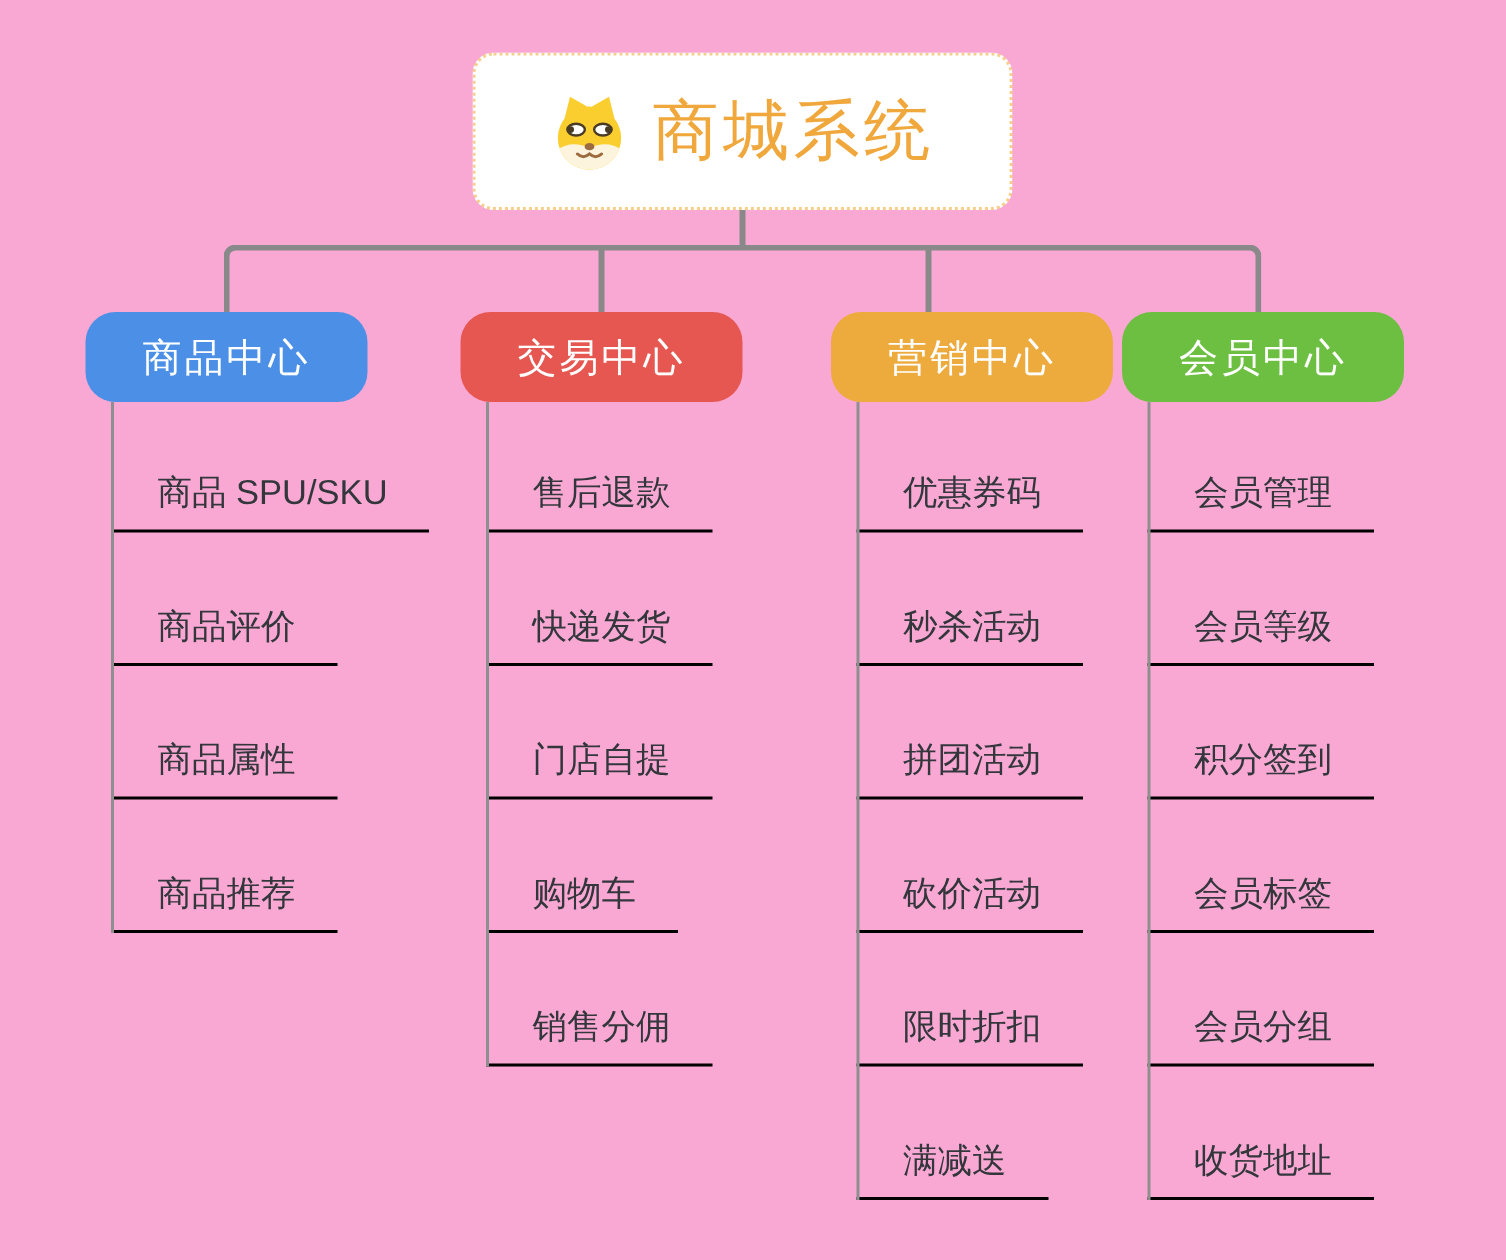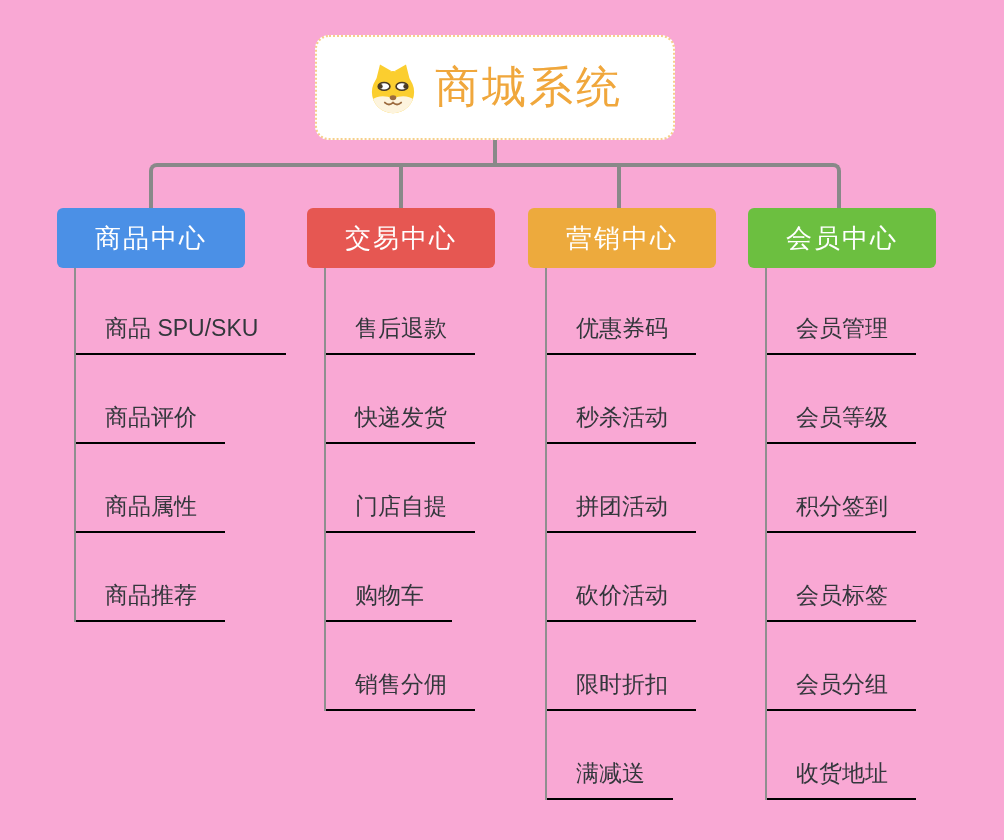--- a/index.html
+++ b/index.html
@@ -60,26 +60,26 @@
     font-size: 44px;
     letter-spacing: 3px;
     color: #f0a73c;
     white-space: nowrap;
   }
 
   
   .branch { position: absolute; top: 208px; }
   #branches .branch:nth-child(1) { left: 57px; }
   #branches .branch:nth-child(2) { left: 307px; text-align: center; }
-  #branches .branch:nth-child(3) { left: 528px; font-family: Liberation Serif, serif; }
+  #branches .branch:nth-child(3) { left: 554px; font-family: Liberation Serif, serif; }
   #branches .branch:nth-child(4) { left: 748px; }
 
   .branch-node {
     width: 188px; height: 60px;
-    border-radius: 6px;
+    border-radius: 20px;
     display: flex;
     align-items: center;
     justify-content: center;
     color: #ffffff;
     font-size: 26px;
     letter-spacing: 2px;
     white-space: nowrap;
   }
 
   .column {

